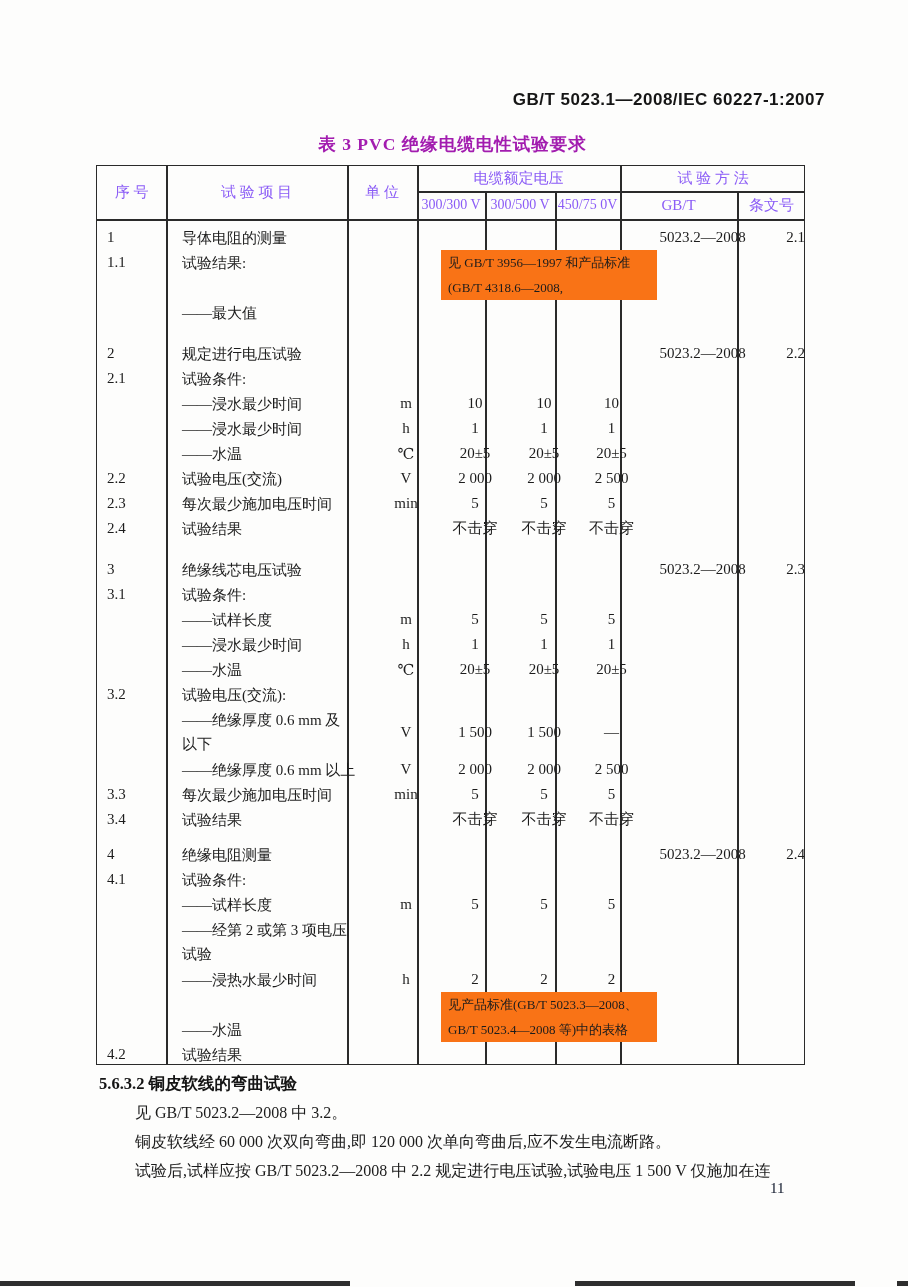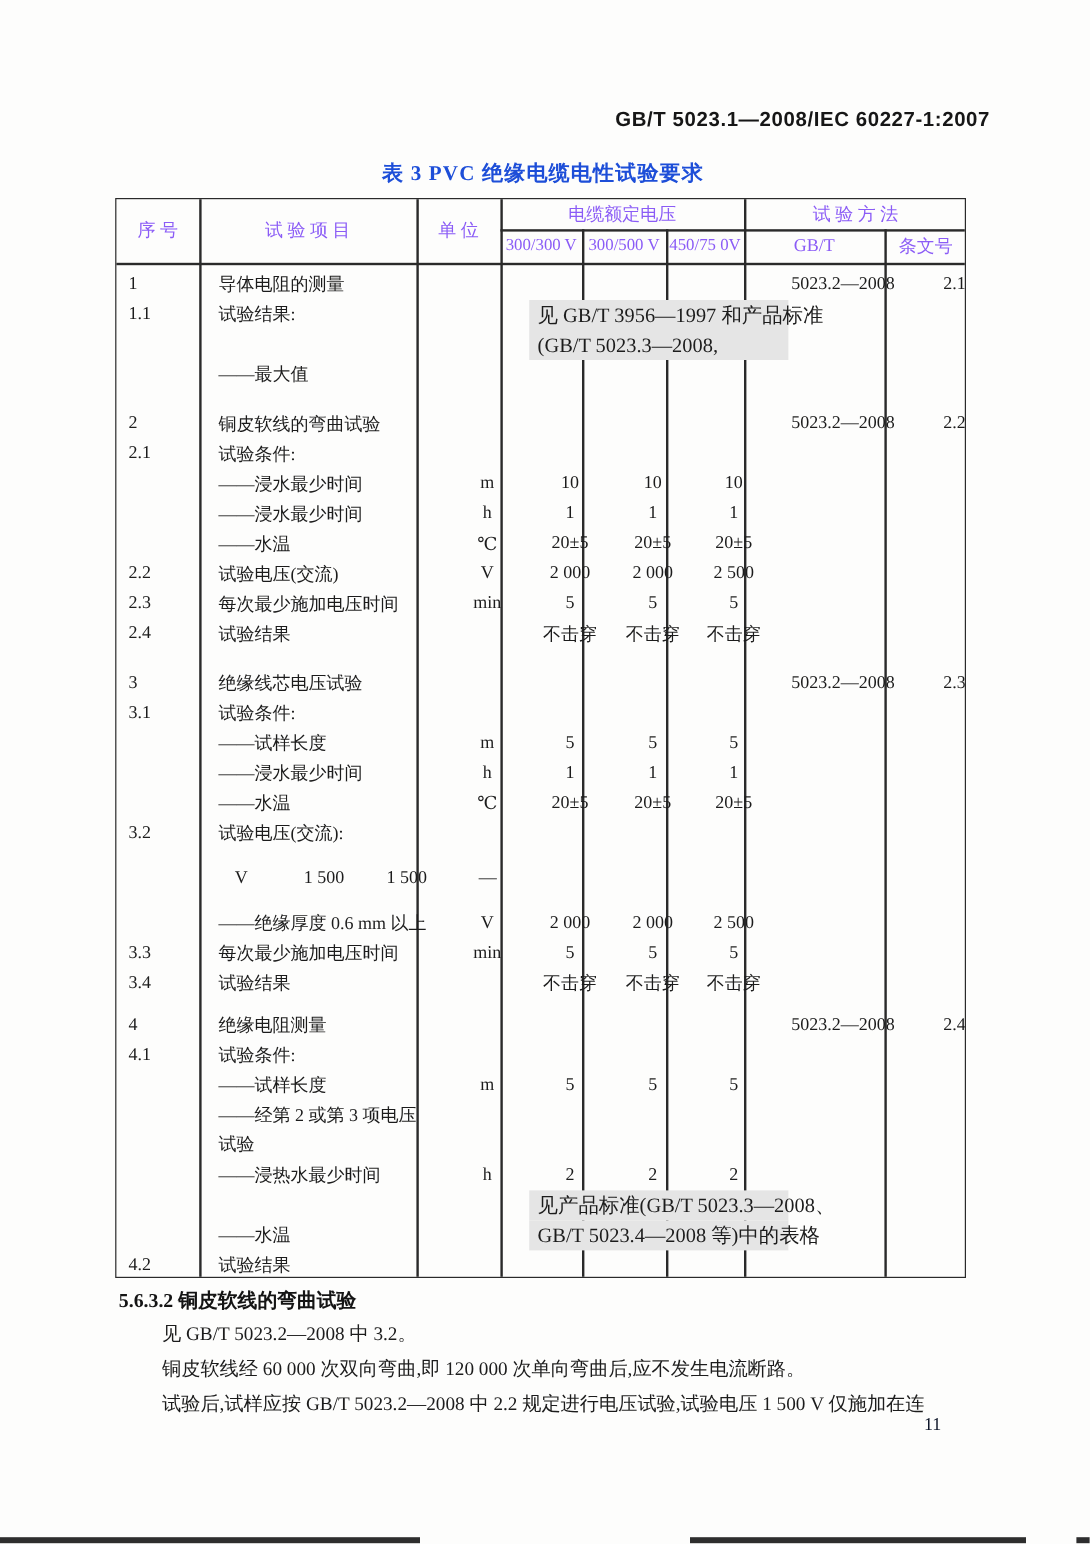--- a/index.html
+++ b/index.html
@@ -9,21 +9,21 @@
     font-family:"Liberation Serif","DejaVu Serif",serif;
   }
   *{box-sizing:border-box;}
   .doc-number{
     position:absolute;top:90px;right:83px;
     font-family:"Liberation Sans","DejaVu Sans",sans-serif;
     font-weight:bold;font-size:17px;letter-spacing:.5px;color:#161616;
   }
   .table-title{
     position:absolute;top:132px;left:96px;width:713px;text-align:center;
-    font-weight:bold;font-size:17.5px;color:#1d4ed8;letter-spacing:1px;
+    font-weight:bold;font-size:17.5px;color:#a21caf;letter-spacing:1px;
   }
   
   .gtable{
     position:absolute;left:96px;top:165px;width:709px;height:900px;
     border:1.7px solid #2a2a2a;font-size:15px;
   }
   .vline{position:absolute;width:1.6px;top:0;bottom:0;background:#2a2a2a;z-index:1;}
   .vline.half{top:25px;}
   .hline{position:absolute;height:1.6px;background:#2a2a2a;z-index:1;}
   .thead{position:absolute;top:0;left:0;right:0;height:53px;z-index:2;}
@@ -32,22 +32,22 @@
   .tbody{position:absolute;top:53px;left:0;right:0;bottom:0;overflow:hidden;z-index:2;}
   .tsection{width:709px;}
   .trow{display:flex;width:709px;height:25px;align-items:center;}
   .trow.tall{height:50px;}
   .tc{flex:none;height:100%;display:flex;align-items:center;overflow:visible;}
   .c-no{width:69px;padding-left:10px;}
   .c-item{width:205px;padding-left:16px;white-space:pre-line;line-height:24px;}
   .c-unit{width:70px;justify-content:center;}
   .c-v1{width:68px;}.c-v2{width:70px;}.c-v3{width:65px;}
   .c-v{justify-content:center;}
-  .c-span{width:216px;background:#e5e5e5;position:relative;z-index:3;
-    padding-left:7px;white-space:nowrap;font-size:17px;}
+  .c-span{width:216px;background:#f97316;position:relative;z-index:3;
+    padding-left:7px;white-space:nowrap;font-size:13px;}
   .c-gbt{width:117px;justify-content:center;}
   .c-clause{width:69px;justify-content:center;}
   
   .bottom{position:absolute;left:99px;top:1070px;width:790px;}
   .clause-heading{font-weight:bold;font-size:16.5px;height:28px;line-height:28px;color:#141414;}
   .para{font-size:16px;height:29px;line-height:29px;padding-left:36px;white-space:nowrap;color:#1c1c1c;}
   .page-number{position:absolute;top:1180px;left:770px;font-size:15px;color:#0f172a;}
   .scan-bar{position:absolute;height:5px;background:#2e2e2e;top:1281px;}
   .bar1{left:0;width:350px;}
   .bar2{left:575px;width:280px;}
@@ -103,36 +103,36 @@
           <div class="tc c-item">试验结果:</div>
           <div class="tc c-unit"></div>
           <div class="tc c-span">见 GB/T 3956—1997 和产品标准</div>
           <div class="tc c-gbt"></div>
           <div class="tc c-clause"></div>
         </div>
         <div class="trow">
           <div class="tc c-no"></div>
           <div class="tc c-item"></div>
           <div class="tc c-unit"></div>
-          <div class="tc c-span">(GB/T 5023.3—2008,</div>
+          <div class="tc c-span">(GB/T 4318.6—2008,</div>
           <div class="tc c-gbt"></div>
           <div class="tc c-clause"></div>
         </div>
         <div class="trow">
           <div class="tc c-no"></div>
           <div class="tc c-item">——最大值</div>
           <div class="tc c-unit"></div>
           <div class="tc c-gbt"></div>
           <div class="tc c-clause"></div>
         </div>
       </div>
       <div class="tsection" style="padding-top: 16px;">
         <div class="trow">
           <div class="tc c-no">2</div>
-          <div class="tc c-item">铜皮软线的弯曲试验</div>
+          <div class="tc c-item">规定进行电压试验</div>
           <div class="tc c-unit"></div>
           <div class="tc c-v c-v1"></div>
           <div class="tc c-v c-v2"></div>
           <div class="tc c-v c-v3"></div>
           <div class="tc c-gbt">5023.2—2008</div>
           <div class="tc c-clause">2.2</div>
         </div>
         <div class="trow">
           <div class="tc c-no">2.1</div>
           <div class="tc c-item">试验条件:</div>
@@ -260,20 +260,22 @@
           <div class="tc c-item">试验电压(交流):</div>
           <div class="tc c-unit"></div>
           <div class="tc c-v c-v1"></div>
           <div class="tc c-v c-v2"></div>
           <div class="tc c-v c-v3"></div>
           <div class="tc c-gbt"></div>
           <div class="tc c-clause"></div>
         </div>
         <div class="trow tall">
           <div class="tc c-no"></div>
+          <div class="tc c-item">——绝缘厚度 0.6 mm 及
+以下</div>
           <div class="tc c-unit">V</div>
           <div class="tc c-v c-v1">1 500</div>
           <div class="tc c-v c-v2">1 500</div>
           <div class="tc c-v c-v3">—</div>
           <div class="tc c-gbt"></div>
           <div class="tc c-clause"></div>
         </div>
         <div class="trow">
           <div class="tc c-no"></div>
           <div class="tc c-item">——绝缘厚度 0.6 mm 以上</div>

